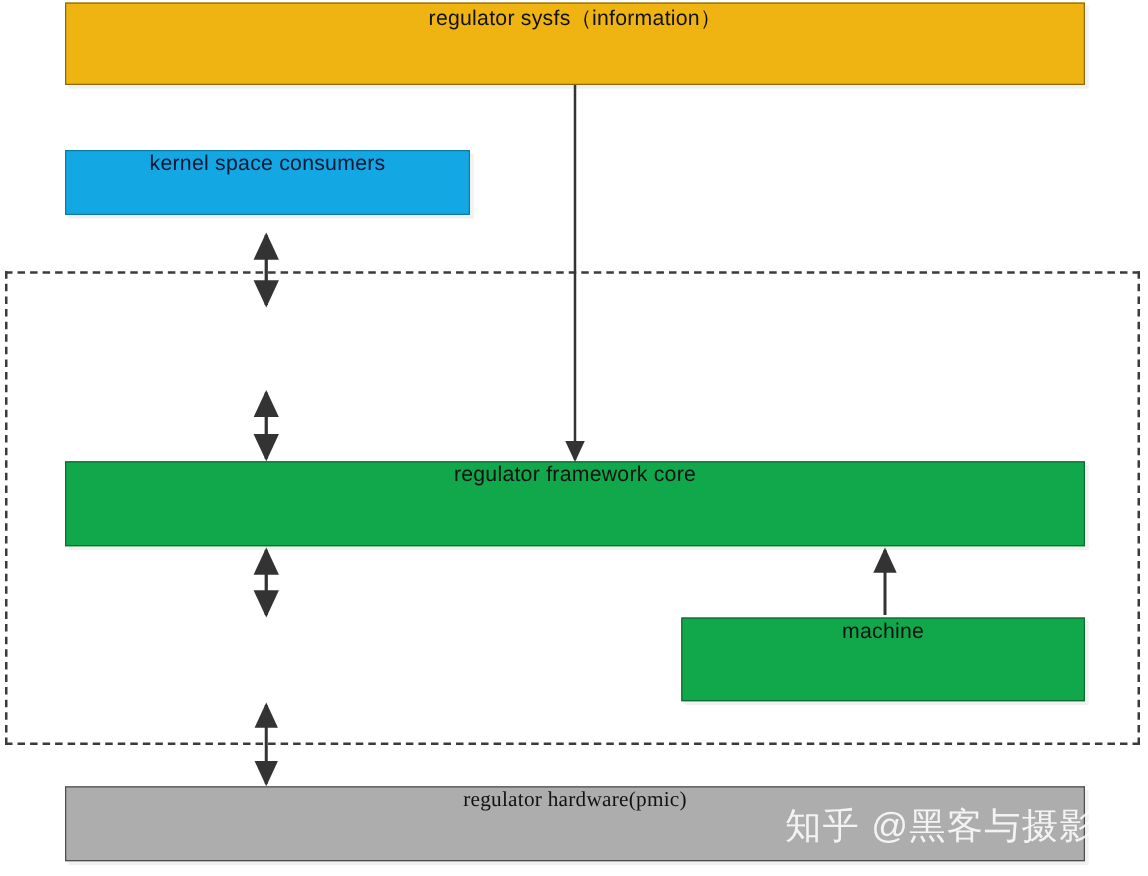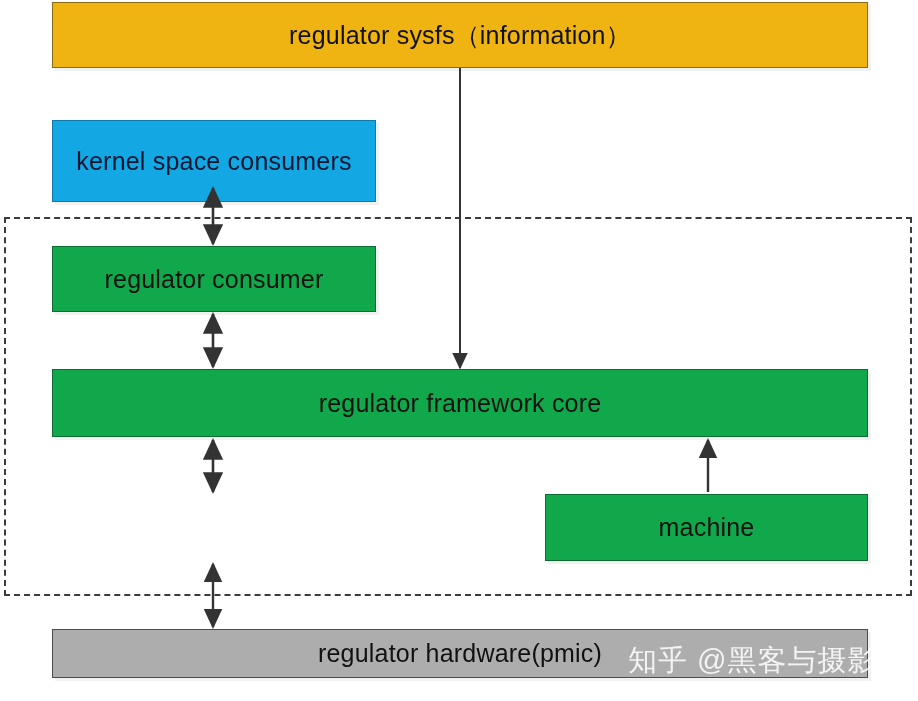--- a/index.html
+++ b/index.html
@@ -12,35 +12,34 @@
     width: 918px;
     height: 701px;
     background: #ffffff;
     font-family: "Liberation Sans", sans-serif;
     overflow: hidden;
   }
   .box {
     position: absolute;
     box-sizing: border-box;
     display: flex;
-    align-items: center;
     justify-content: center;
     color: #111111;
-    font-size: 25px;
+    font-size: 17px;
     letter-spacing: .2px;
     box-shadow: 3px 3px 0 rgba(0,0,0,0.055);
     z-index: 3;
   }
   .box-sysfs {
     left: 52px; top: 2px; width: 816px; height: 66px;
     background: #EFB411;
     border: 1px solid #8a6a12;
   }
   .box-kernel {
-    left: 52px; top: 120px; width: 324px; height: 82px;
+    left: 52px; top: 120px; width: 324px; height: 52px;
     background: #13A7E3;
     border: 1px solid #0d7cab;
     color: #0a1733;
   }
   .box-consumer {
     left: 52px; top: 246px; width: 324px; height: 66px;
     background: #10A84A;
     border: 1px solid #0b6d31;
   }
   .box-core {
@@ -52,23 +51,24 @@
     left: 52px; top: 494px; width: 324px; height: 67px;
     background: #10A84A;
     border: 1px solid #0b6d31;
   }
   .box-machine {
     left: 545px; top: 494px; width: 323px; height: 67px;
     background: #10A84A;
     border: 1px solid #0b6d31;
   }
   .box-hardware {
-    left: 52px; top: 629px; width: 816px; height: 49px;
+    left: 52px; top: 629px; width: 816px; height: 60px;
     background: #ADADAD;
     border: 1px solid #4d4d4d;
+    font-family: Liberation Serif, serif;
   }
   .framework-region {
     position: absolute;
     left: 4px; top: 217px;
     width: 908px; height: 379px;
     box-sizing: border-box;
     border: 2px dashed #3b3b3b;
     background: transparent;
     z-index: 1;
   }
@@ -128,23 +128,20 @@
   </svg>
 
   <div class="box box-sysfs">
     <span>regulator sysfs（information）</span>
   </div>
 
   <div class="box box-kernel">
     <span>kernel space consumers</span>
   </div>
 
-  <div class="box box-consumer">
-    <span>regulator consumer</span>
-  </div>
 
   <div class="box box-core">
     <span>regulator framework core</span>
   </div>
 
 
   <div class="box box-machine">
     <span>machine</span>
   </div>
 

